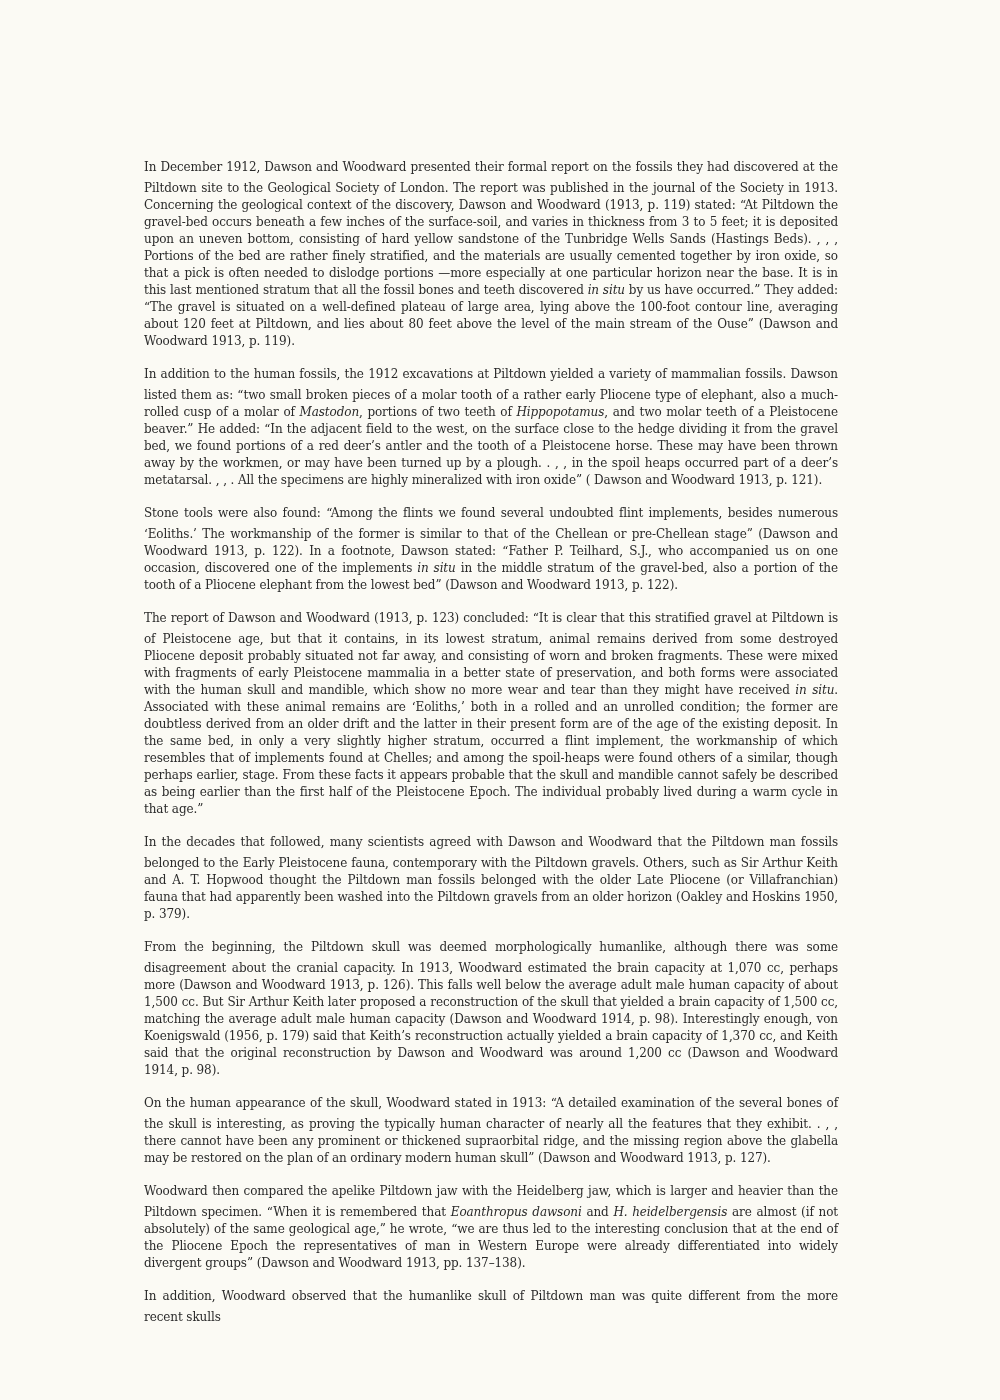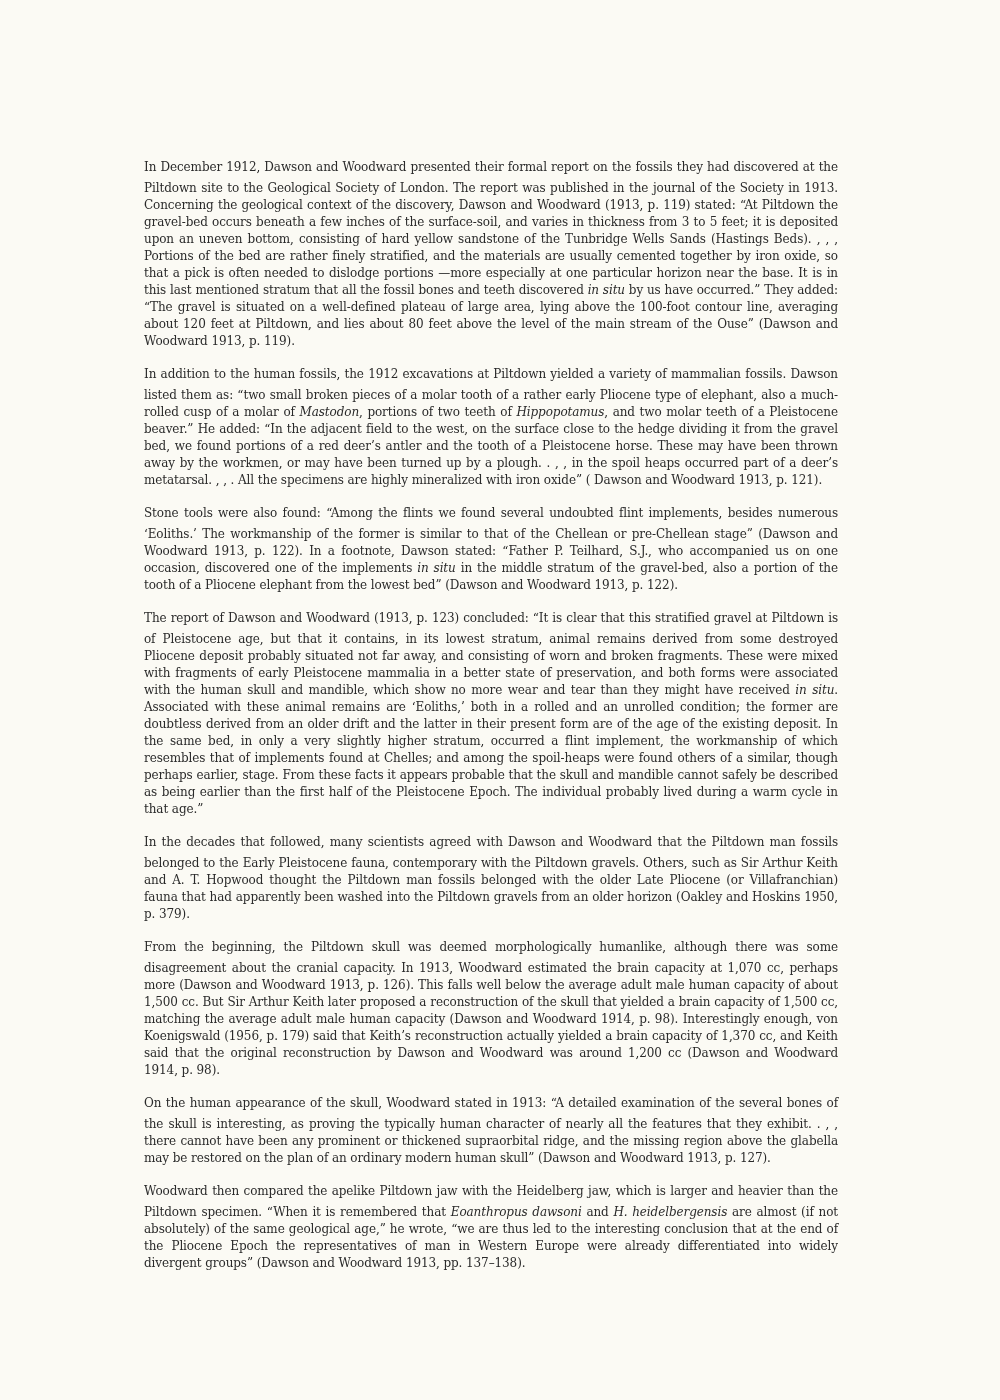--- a/index.html
+++ b/index.html
@@ -44,14 +44,15 @@
 <div class="page">
   <div class="doc-body" style="color: rgb(42, 42, 42);">
       <p><span>In December 1912, Dawson and Woodward presented their formal report on the fossils they had discovered at the Piltdown site to the Geological Society of London. The report was published in the journal of the Society in 1913. Concerning the geological context of the discovery, Dawson and Woodward (1913, p. 119) stated: “At Piltdown the gravel-bed occurs beneath a few inches of the surface-soil, and varies in thickness from 3 to 5 feet; it is deposited upon an uneven bottom, consisting of hard yellow sandstone of the Tunbridge Wells Sands (Hastings Beds). , , , Portions of the bed are rather finely stratified, and the materials are usually cemented together by iron oxide, so that a pick is often needed to dislodge portions —more especially at one particular horizon near the base. It is in this last mentioned stratum that all the fossil bones and teeth discovered </span><em>in situ</em><span> by us have occurred.” They added: “The gravel is situated on a well-defined plateau of large area, lying above the 100-foot contour line, averaging about 120 feet at Piltdown, and lies about 80 feet above the level of the main stream of the Ouse” (Dawson and Woodward 1913, p. 119).</span></p>
       <p><span>In addition to the human fossils, the 1912 excavations at Piltdown yielded a variety of mammalian fossils. Dawson listed them as: “two small broken pieces of a molar tooth of a rather early Pliocene type of elephant, also a much-rolled cusp of a molar of </span><em>Mastodon</em><span>, portions of two teeth of </span><em>Hippopotamus</em><span>, and two molar teeth of a Pleistocene beaver.” He added: “In the adjacent field to the west, on the surface close to the hedge dividing it from the gravel bed, we found portions of a red deer’s antler and the tooth of a Pleistocene horse. These may have been thrown away by the workmen, or may have been turned up by a plough. . , , in the spoil heaps occurred part of a deer’s metatarsal. , , . All the specimens are highly mineralized with iron oxide” ( Dawson and Woodward 1913, p. 121).</span></p>
       <p><span>Stone tools were also found: “Among the flints we found several undoubted flint implements, besides numerous ‘Eoliths.’ The workmanship of the former is similar to that of the Chellean or pre-Chellean stage” (Dawson and Woodward 1913, p. 122). In a footnote, Dawson stated: “Father P. Teilhard, S.J., who accompanied us on one occasion, discovered one of the implements </span><em>in situ</em><span> in the middle stratum of the gravel-bed, also a portion of the tooth of a Pliocene elephant from the lowest bed” (Dawson and Woodward 1913, p. 122).</span></p>
       <p><span>The report of Dawson and Woodward (1913, p. 123) concluded: “It is clear that this stratified gravel at Piltdown is of Pleistocene age, but that it contains, in its lowest stratum, animal remains derived from some destroyed Pliocene deposit probably situated not far away, and consisting of worn and broken fragments. These were mixed with fragments of early Pleistocene mammalia in a better state of preservation, and both forms were associated with the human skull and mandible, which show no more wear and tear than they might have received </span><em>in situ</em><span>. Associated with these animal remains are ‘Eoliths,’ both in a rolled and an unrolled condition; the former are doubtless derived from an older drift and the latter in their present form are of the age of the existing deposit. In the same bed, in only a very slightly higher stratum, occurred a flint implement, the workmanship of which resembles that of implements found at Chelles; and among the spoil-heaps were found others of a similar, though perhaps earlier, stage. From these facts it appears probable that the skull and mandible cannot safely be described as being earlier than the first half of the Pleistocene Epoch. The individual probably lived during a warm cycle in that age.”</span></p>
       <p><span>In the decades that followed, many scientists agreed with Dawson and Woodward that the Piltdown man fossils belonged to the Early Pleistocene fauna, contemporary with the Piltdown gravels. Others, such as Sir Arthur Keith and A. T. Hopwood thought the Piltdown man fossils belonged with the older Late Pliocene (or Villafranchian) fauna that had apparently been washed into the Piltdown gravels from an older horizon (Oakley and Hoskins 1950, p. 379).</span></p>
       <p><span>From the beginning, the Piltdown skull was deemed morphologically humanlike, although there was some disagreement about the cranial capacity. In 1913, Woodward estimated the brain capacity at 1,070 cc, perhaps more (Dawson and Woodward 1913, p. 126). This falls well below the average adult male human capacity of about 1,500 cc. But Sir Arthur Keith later proposed a reconstruction of the skull that yielded a brain capacity of 1,500 cc, matching the average adult male human capacity (Dawson and Woodward 1914, p. 98). Interestingly enough, von Koenigswald (1956, p. 179) said that Keith’s reconstruction actually yielded a brain capacity of 1,370 cc, and Keith said that the original reconstruction by Dawson and Woodward was around 1,200 cc (Dawson and Woodward 1914, p. 98).</span></p>
       <p><span>On the human appearance of the skull, Woodward stated in 1913: “A detailed examination of the several bones of the skull is interesting, as proving the typically human character of nearly all the features that they exhibit. . , , there cannot have been any prominent or thickened supraorbital ridge, and the missing region above the glabella may be restored on the plan of an ordinary modern human skull” (Dawson and Woodward 1913, p. 127).</span></p>
       <p><span>Woodward then compared the apelike Piltdown jaw with the Heidelberg jaw, which is larger and heavier than the Piltdown specimen. “When it is remembered that </span><em>Eoanthropus dawsoni</em><span> and </span><em>H. heidelbergensis</em><span> are almost (if not absolutely) of the same geological age,” he wrote, “we are thus led to the interesting conclusion that at the end of the Pliocene Epoch the representatives of man in Western Europe were already differentiated into widely divergent groups” (Dawson and Woodward 1913, pp. 137–138).</span></p>
+      <p><span>In addition, Woodward observed that the humanlike skull of Piltdown man was quite different from the more recent skulls</span></p>
     </div>
 </div>
 
 </body></html>

